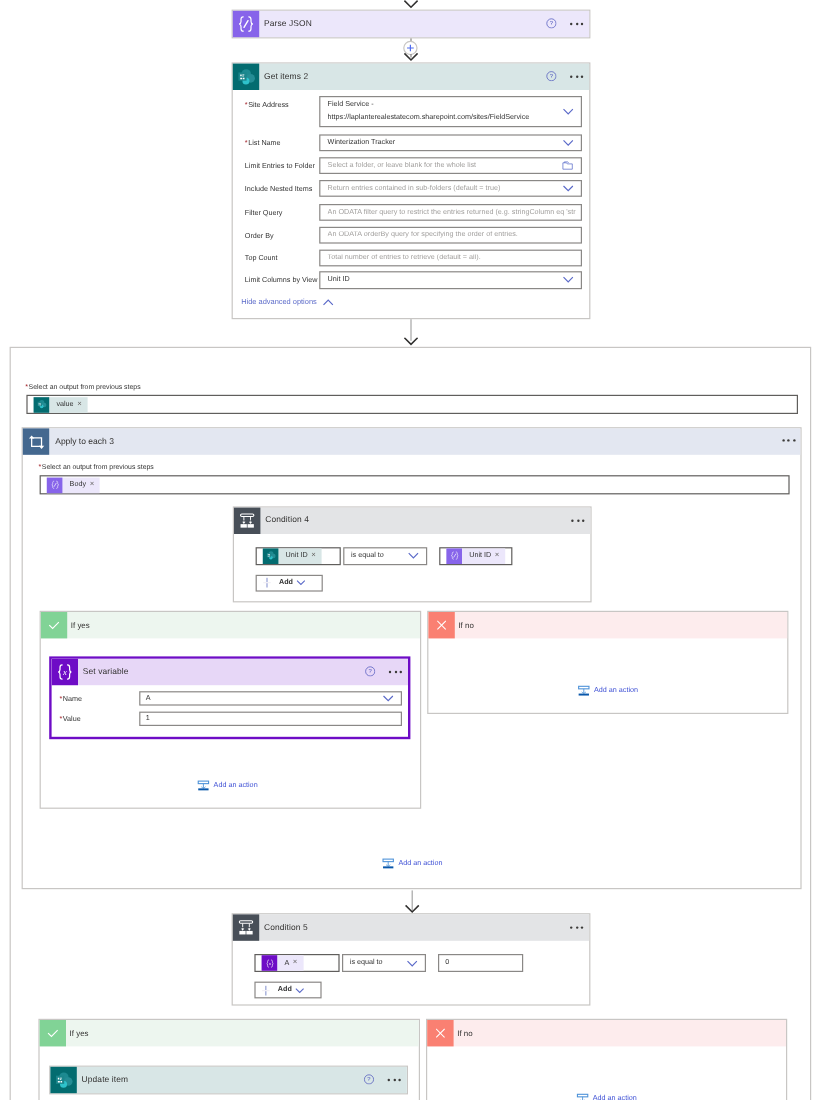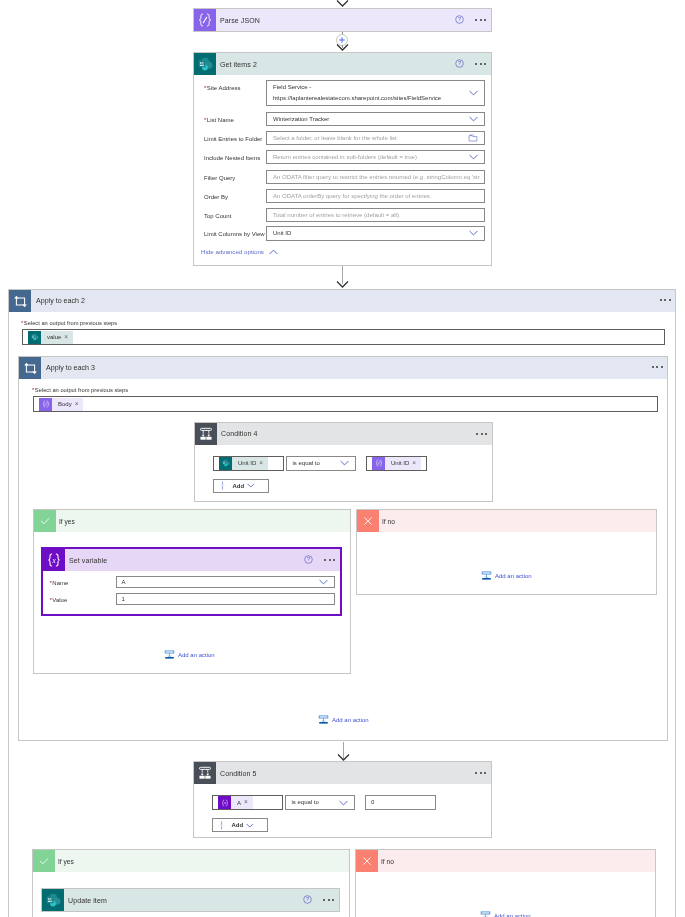--- a/index.html
+++ b/index.html
@@ -224,33 +224,20 @@
   </a>
 </div>
 <div class="vline" style="left:342px;top:266px;height:18px;background:#a6a6a6;"></div>
 <div class="abs" style="left:336px;top:281px;width:13px;height:8px;">
  <svg width="13" height="8" viewBox="0 0 13 8">
       <path d="M1 0.5 L6.5 6 L12 0.5" fill="none" stroke="#323130" stroke-width="1.3"></path>
     </svg>
 </div>
 
 <div class="scope" style="left:8px;top:289px;width:668px;height:640px;">
-  <div class="scope-hd">
-    <div class="scope-ico">
-      <svg width="17" height="17">
-          <use href="#ic-loop"></use>
-        </svg>
-      </div>
-    <div class="scope-title">Apply to each 2</div>
-    <span class="dots" style="position:absolute;right:4.5px;top:9px;">
-        <i></i>
-        <i></i>
-        <i></i>
-      </span>
-  </div>
   <div class="slabel" style="position:absolute;left:12px;top:29px;">
     <span class="req">*</span><span>Select an output from previous steps</span>
   </div>
   <div class="tokbox" style="left:13px;top:39px;width:643px;height:16px;">
      <span class="chip" style="margin-left:5px;background:#d8e6e6;">
        <span class="chip-ico" style="background:#036c70;">
           <svg width="10" height="10">
             <use href="#ic-sharepoint"></use>
           </svg>
         </span>

